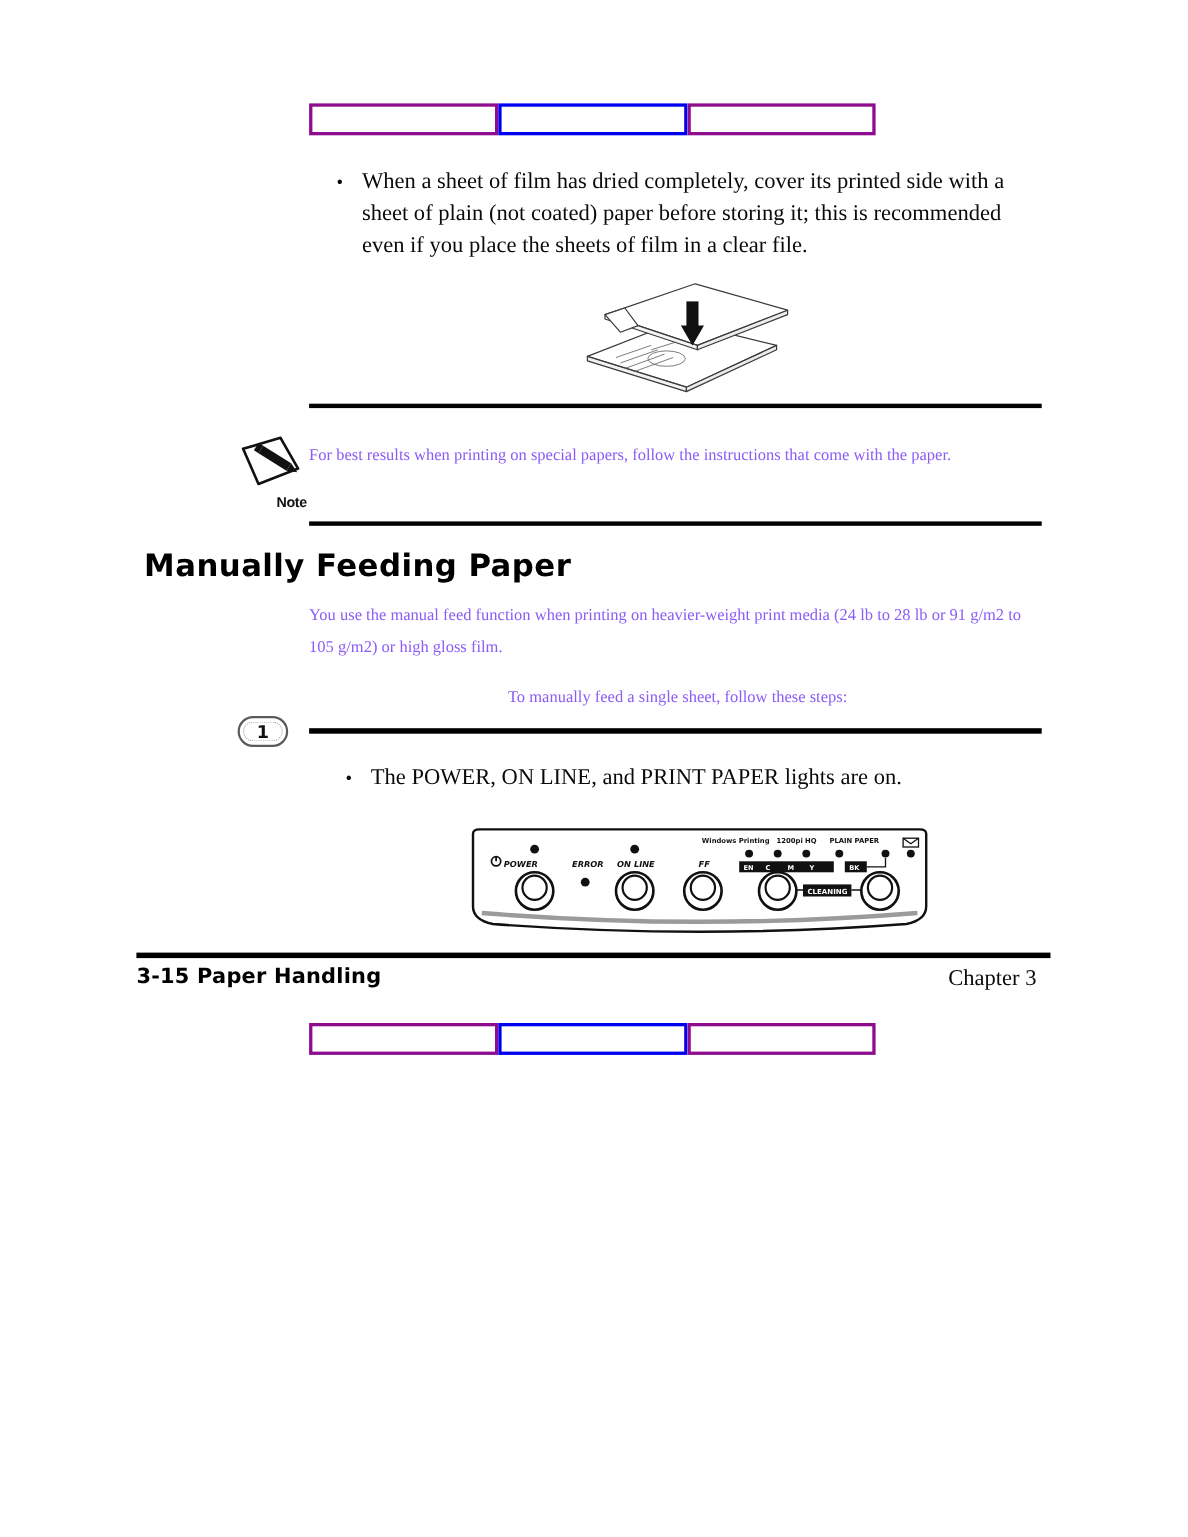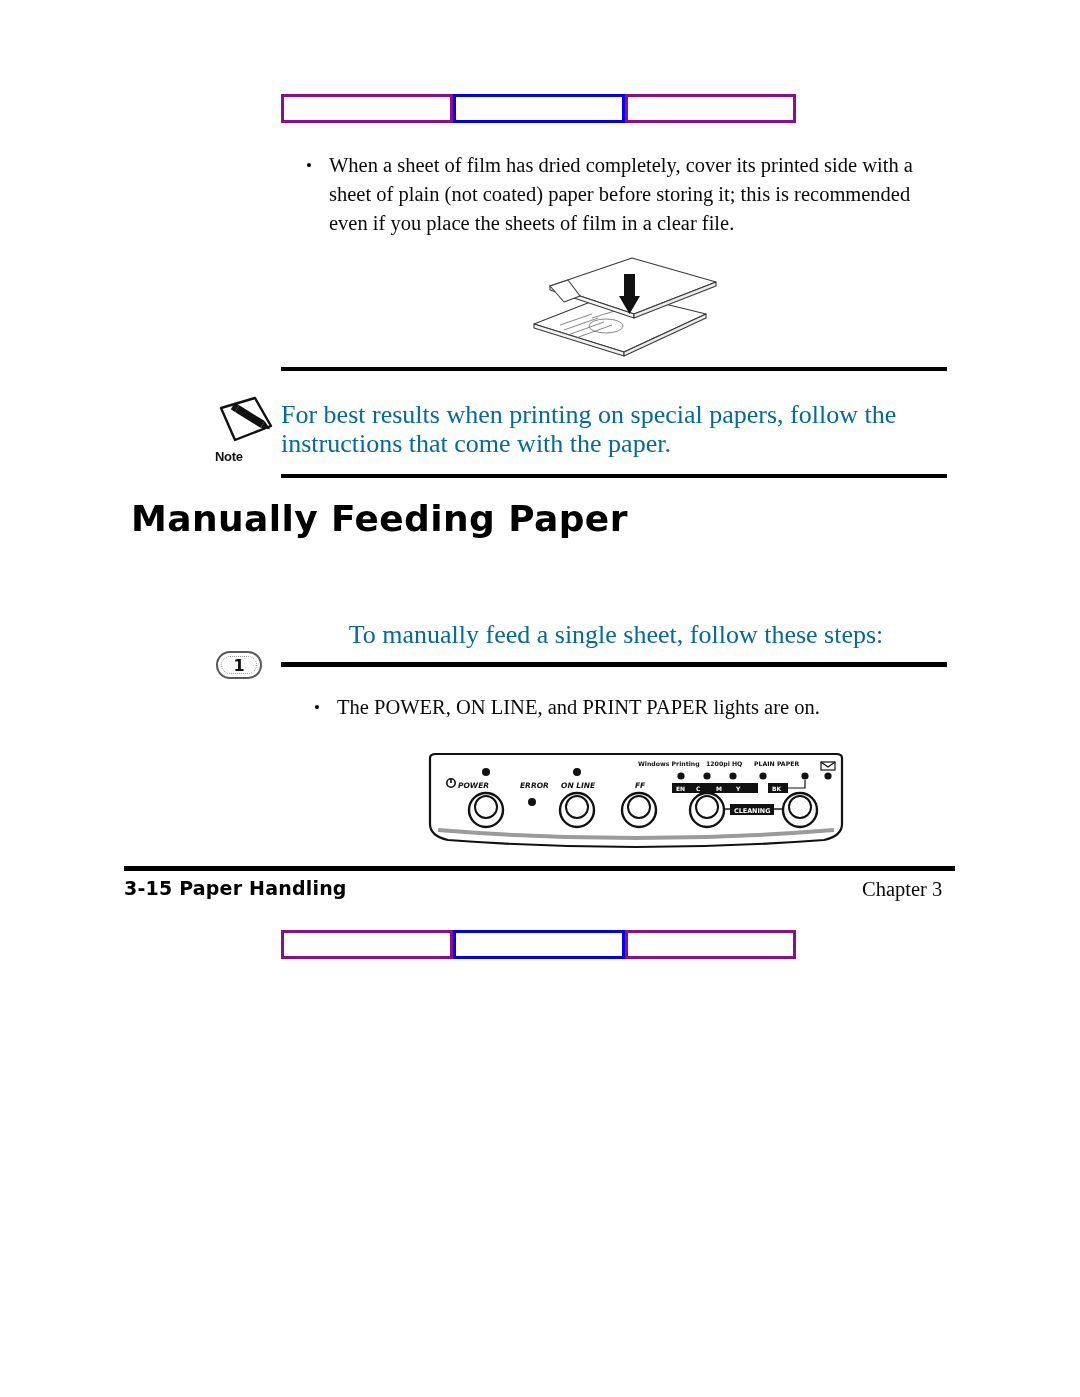--- a/index.html
+++ b/index.html
@@ -40,23 +40,23 @@
   .deco-bar .seg-mid   { width: 172px; border: 3px solid #0000f0; }
   .deco-bar .seg-right { width: 171px; border: 3px solid #8e0d8e; }
 
   .bar-top    { top: 94px; }
   .bar-bottom { top: 930px; }
 
   
   .body-text {
     position: absolute;
     font-family: "Liberation Serif", serif;
-    font-size: 26px;
+    font-size: 15px;
     line-height: 29px;
-    color: #0369a1;
+    color: #8b5cf6;
   }
 
   
   .bullet-para {
     position: absolute;
     display: flex;
     font-family: "Liberation Serif", serif;
     font-size: 20.5px;
     line-height: 29px;
     color: #0a0a0a;
@@ -79,33 +79,33 @@
   .note-icon {
     position: absolute;
     width: 64px;
     height: 72px;
   }
   .note-icon .note-label {
     position: absolute;
     left: 0;
     bottom: 0;
     width: 64px;
-    text-align: left;
+    text-align: right;
     font-family: "Liberation Sans", sans-serif;
     font-size: 13px;
     font-weight: bold;
     color: #111111;
     letter-spacing: -0.3px;
   }
 
   
   .section-heading {
     position: absolute;
     font-family: "DejaVu Sans", sans-serif;
-    font-size: 36px;
+    font-size: 28px;
     font-weight: bold;
     letter-spacing: 0.4px;
     color: #000000;
     white-space: nowrap;
   }
 
   
   .step-badge {
     position: absolute;
     width: 46px;
@@ -227,20 +227,21 @@
     </svg>
     <span class="note-label">Note</span>
   </div>
 
   <div class="body-text" style="left:281px; top:400px; width:666px;">For best results when printing on special papers, follow the instructions that come with the paper.</div>
 
   <div class="rule" style="left:281px; top:474px; width:666px; height:4px;"></div>
 
   <div class="section-heading" style="left:131px; top:498px;">Manually Feeding Paper</div>
 
+  <div class="body-text" style="left:281px; top:546px; width:670px;">You use the manual feed function when printing on heavier-weight print media (24 lb to 28 lb or 91 g/m2 to 105 g/m2) or high gloss film.</div>
 
   <div class="body-text" style="left:281px; top:620px; width:670px;text-align:center;">To manually feed a single sheet, follow these steps:</div>
 
   <div class="step-badge" style="left:216px; top:651px;">
     <span class="num">1</span>
   </div>
 
   <div class="rule" style="left:281px; top:662px; width:666px; height:5px;"></div>
 
 

